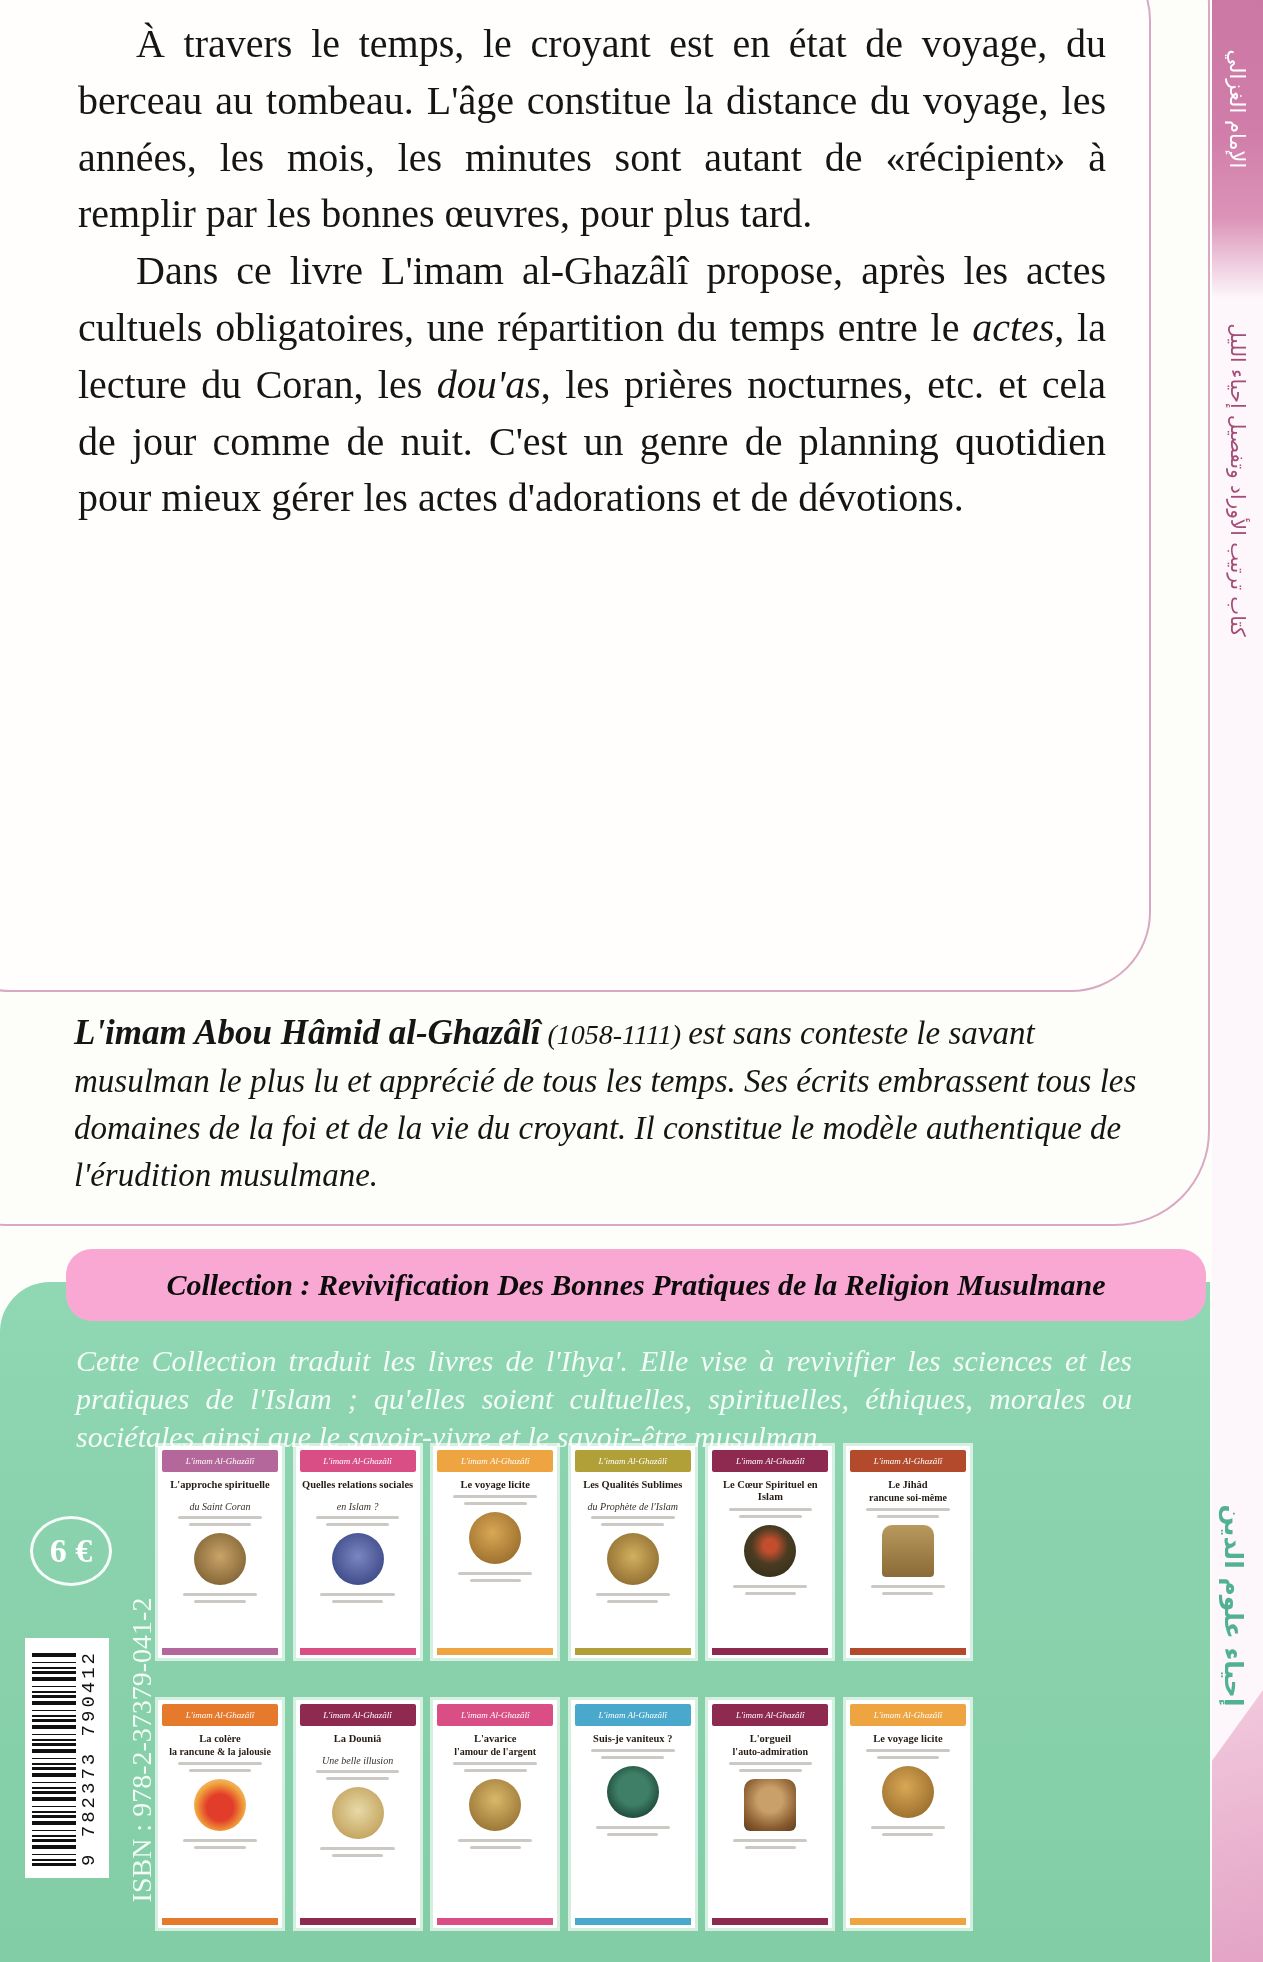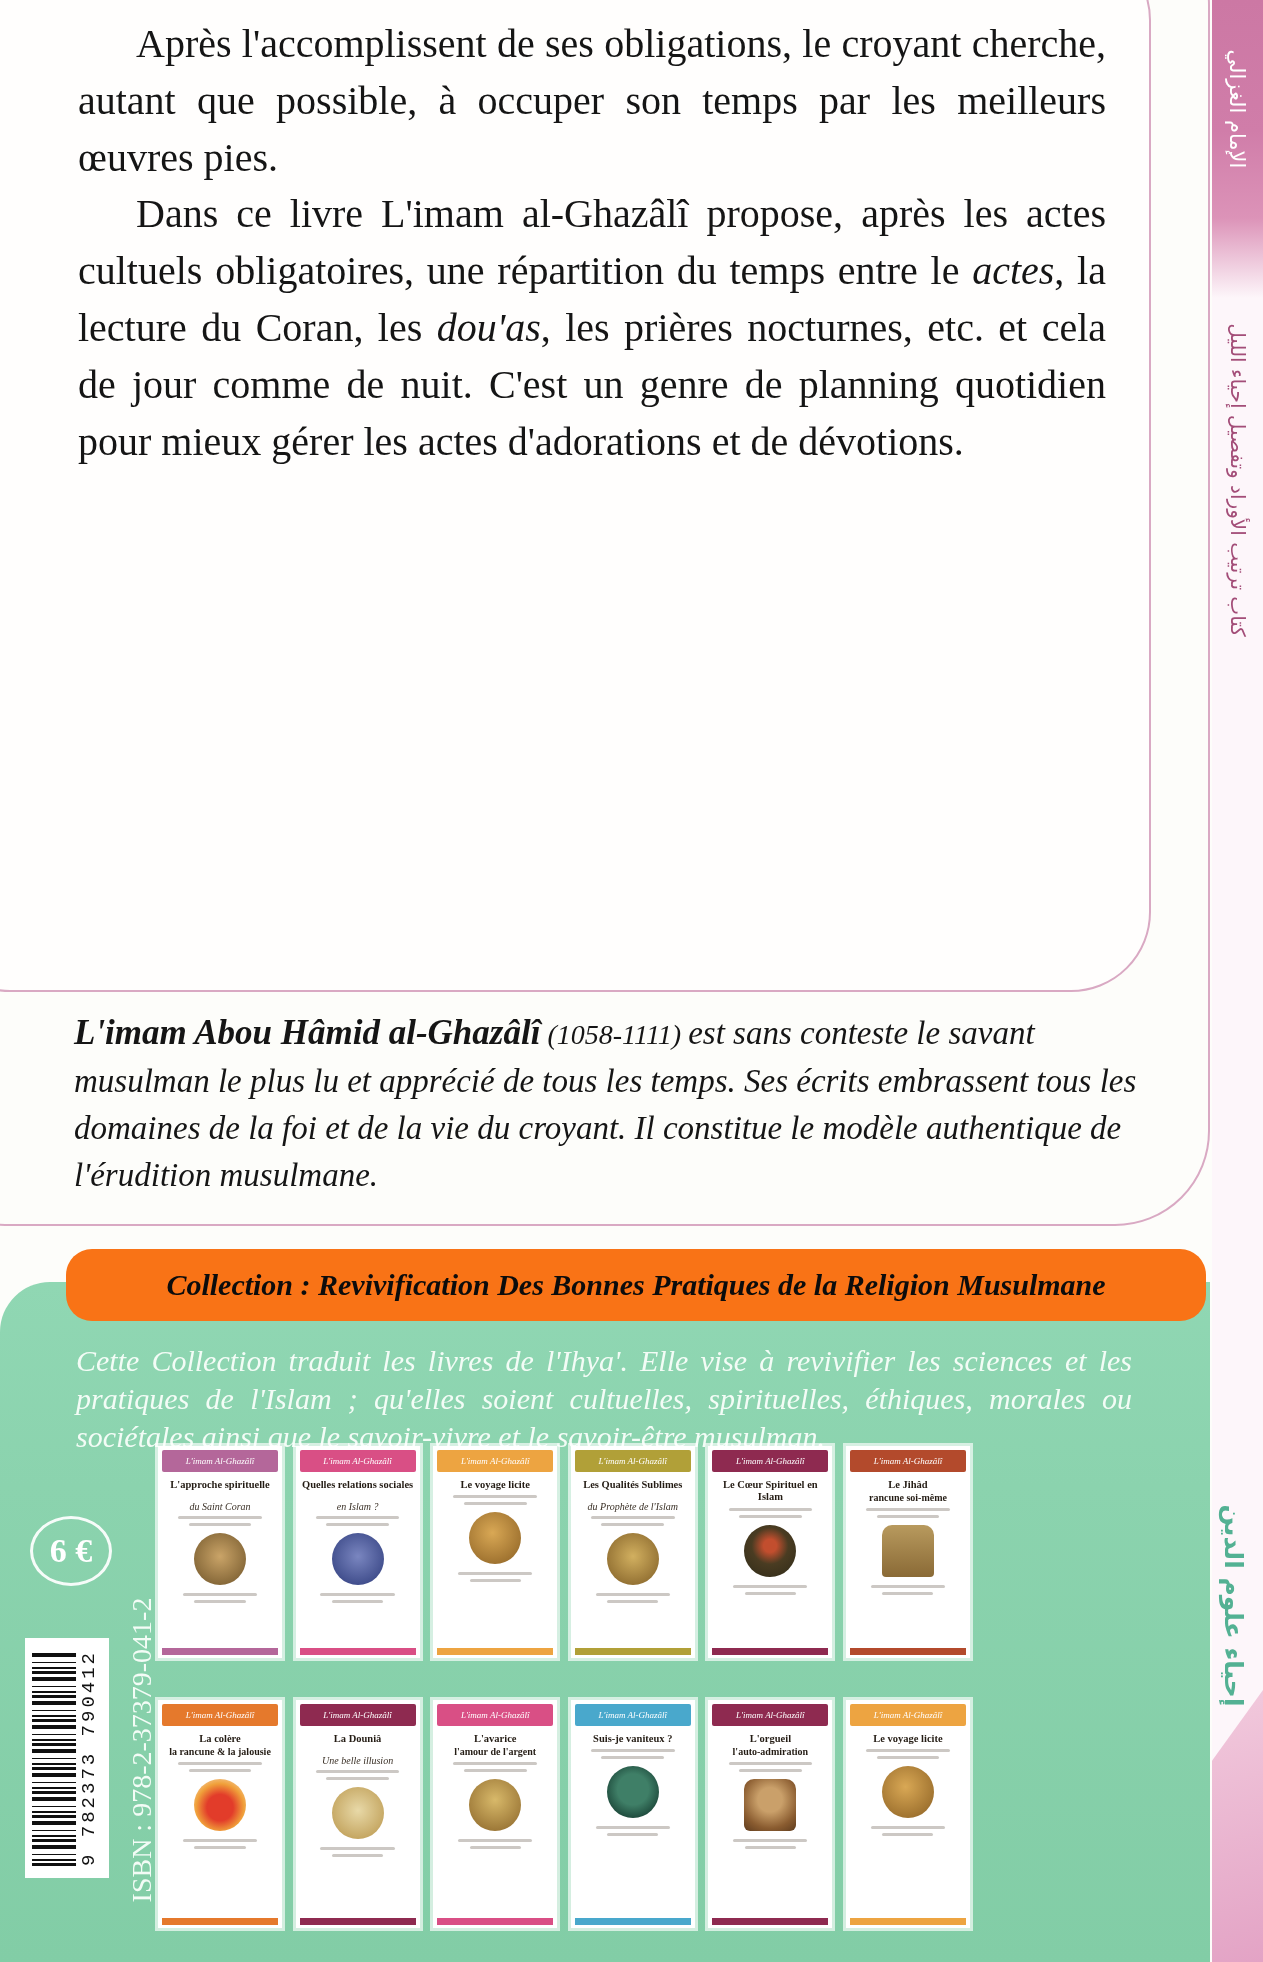--- a/index.html
+++ b/index.html
@@ -21,21 +21,21 @@
   .bio{position:absolute;left:74px;top:1008px;width:1068px;
     font-style:italic;font-size:33px;line-height:1.43;color:var(--ink,#151515);}
   .bio .name{font-weight:bold;font-size:35px;}
   .bio .dates{font-size:28px;}
 
   
   .teal-panel{position:absolute;left:0;top:1282px;width:1210px;height:680px;
     background:linear-gradient(180deg,#90d7b3,var(--teal,#8bd3ae) 30%,#82cda6);
     border-radius:50px 0 0 0;}
   .col-band{position:absolute;left:66px;top:1249px;width:1140px;height:72px;
-    background:#f97316;border-radius:26px;display:flex;align-items:center;justify-content:center;}
+    background:#f9a8d4;border-radius:26px;display:flex;align-items:center;justify-content:center;}
   .col-band span{font-weight:bold;font-style:italic;font-size:30px;color:#0c0c0c;}
   .col-desc{position:absolute;left:76px;top:1342px;width:1056px;
     font-style:italic;font-size:30px;line-height:1.27;color:var(--white_text,#f3fcf6);
     text-align:justify;}
 
   
   .price{position:absolute;left:30px;top:1516px;width:76px;height:64px;
     border:3px solid rgba(255,255,255,.92);border-radius:50%;
     display:flex;align-items:center;justify-content:center;
     color:#fff;font-weight:bold;font-size:34px;}
@@ -86,21 +86,21 @@
   .ihya-inner{transform:rotate(90deg);white-space:nowrap;color:var(--ihya_teal,#53b193);
     font-family:"DejaVu Sans",sans-serif;font-size:25px;font-weight:bold;}
 </style>
 </head>
 <body>
 
 <div class="quote-frame"></div>
 <div class="outer-frame"></div>
 
 <div class="quote">
-  <p>Après l'accomplissent de ses obligations, le croyant cherche, autant que possible, à occuper son temps par les meilleurs œuvres pies.</p>
+  <p>À travers le temps, le croyant est en état de voyage, du berceau au tombeau. L'âge constitue la distance du voyage, les années, les mois, les minutes sont autant de «récipient» à remplir par les bonnes œuvres, pour plus tard.</p>
   <p><span>Dans ce livre L'imam al-Ghazâlî propose, après les actes cultuels obligatoires, une répartition du temps entre le </span><i>actes</i><span>, la lecture du Coran, les </span><i>dou'as</i><span>, les prières nocturnes, etc. et cela de jour comme de nuit. C'est un genre de planning quotidien pour mieux gérer les actes d'adorations et de dévotions.</span></p>
 </div>
 
 <div class="bio">
   <span class="name">L'imam Abou Hâmid al-Ghazâlî</span><span class="dates"> (1058-1111) </span><span>est sans conteste le savant musulman le plus lu et apprécié de tous les temps. Ses écrits embrassent tous les domaines de la foi et de la vie du croyant. Il constitue le modèle authentique de l'érudition musulmane.</span>
 </div>
 
 <div class="teal-panel"></div>
 <div class="col-band">
   <span>Collection : Revivification Des Bonnes Pratiques de la Religion Musulmane</span>

